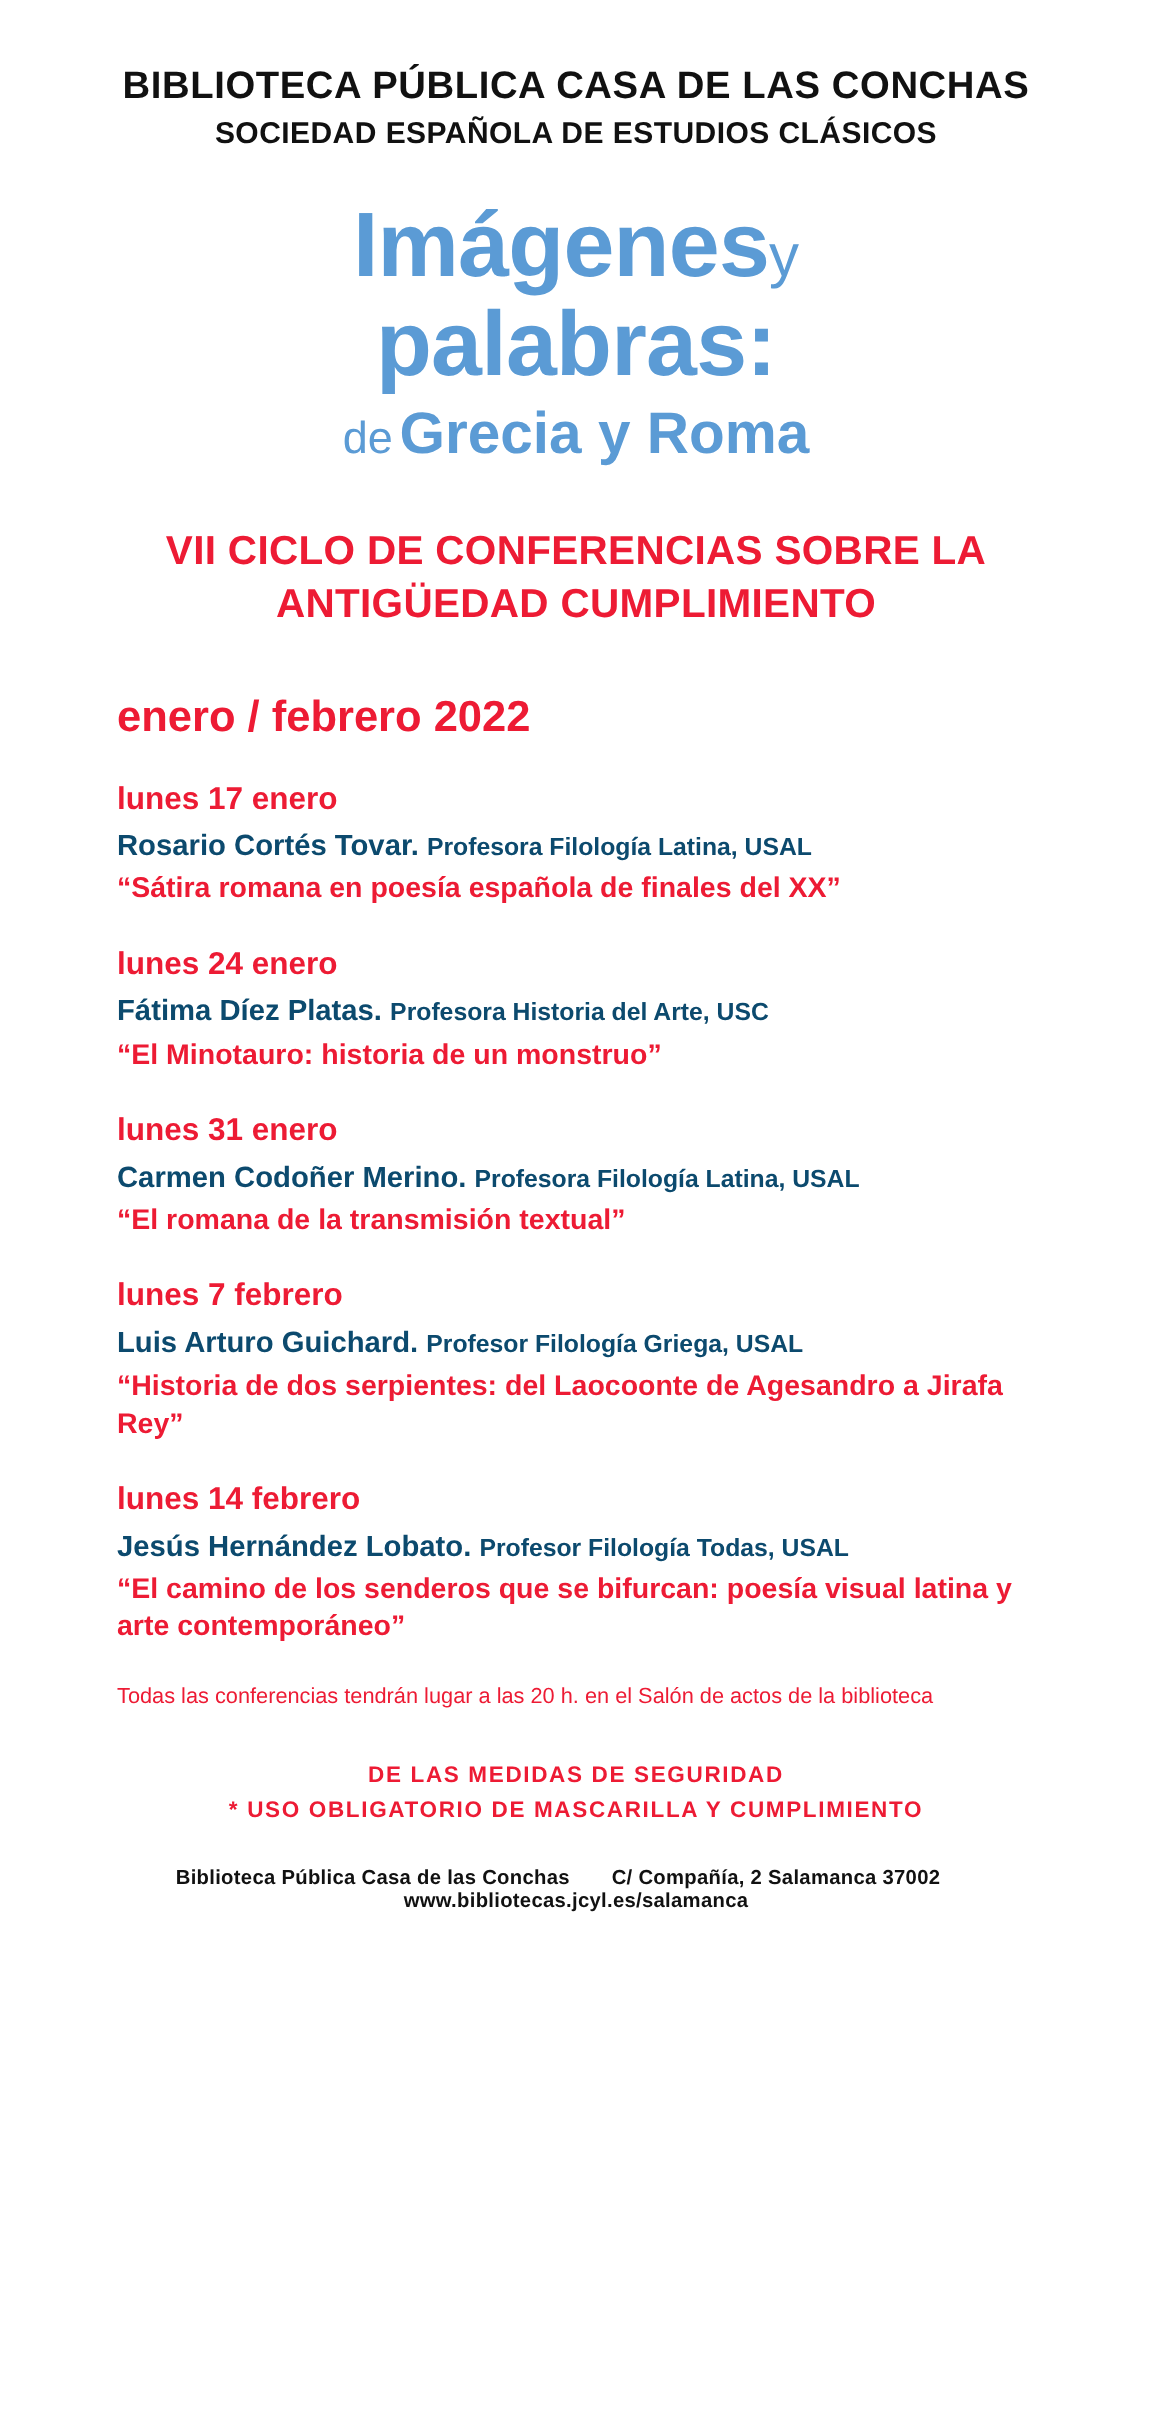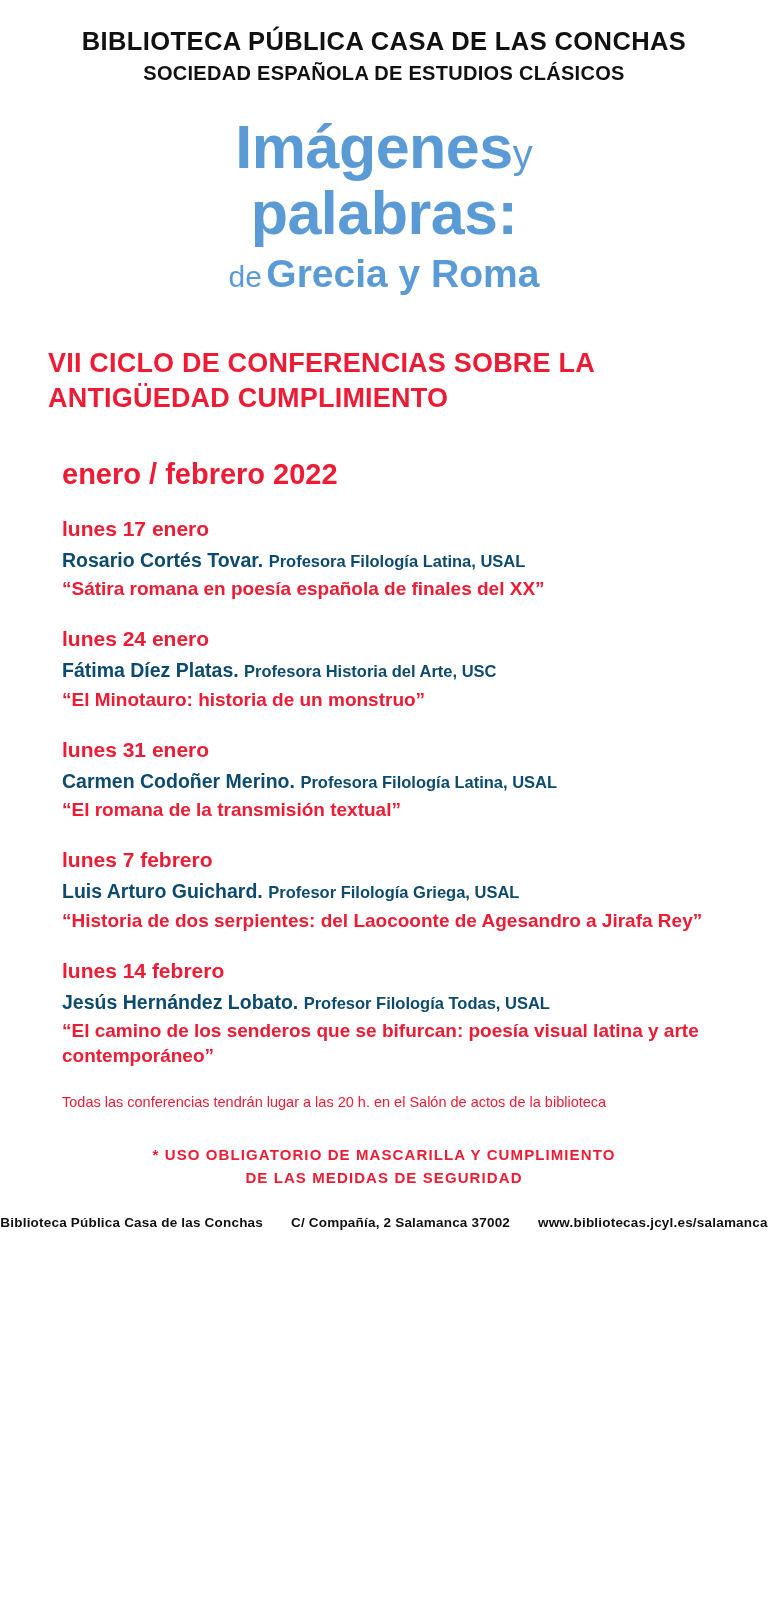--- a/index.html
+++ b/index.html
@@ -12,21 +12,21 @@
     background: #ffffff;
     font-family: "Liberation Sans", sans-serif;
     color: #1a1a1a;
     overflow: hidden;
   }
   .poster {
     position: relative;
     width: 768px;
     height: 1492px;
     box-sizing: border-box;
-    padding: 0;
+    padding: 16px;
   }
 
   
   .org-header {
     text-align: center;
     padding-top: 26px;
   }
   .org-line1 {
     font-size: 25.5px;
     font-weight: bold;
@@ -81,22 +81,22 @@
     margin-top: 6px;
   }
   .t-xxi {
     font-size: 48px;
     font-weight: bold;
     letter-spacing: 1px;
   }
 
   
   .cycle-heading {
-    margin-top: 52px;
-    text-align: left;
+    margin-top: 40px;
+    text-align: center;
     color: #ed1b34;
     font-size: 27px;
     font-weight: bold;
     line-height: 1.3;
     letter-spacing: 0.2px;
     padding: 0 48px;
   }
 
   
   .months {
@@ -247,22 +247,22 @@
         <span class="affil">Profesor Filología Todas, USAL</span>
       </div>
       <div class="entry-talk">“El camino de los senderos que se bifurcan: poesía visual latina y arte contemporáneo”</div>
     </div>
 
   </div>
 
   <div class="note-time">Todas las conferencias tendrán lugar a las 20 h. en el Salón de actos de la biblioteca</div>
 
   <div class="note-mask">
+    <div>DE LAS MEDIDAS DE SEGURIDAD</div>
     <div>* USO OBLIGATORIO DE MASCARILLA Y CUMPLIMIENTO</div>
-    <div>DE LAS MEDIDAS DE SEGURIDAD</div>
   </div>
 
   <div class="footer-info">
     <span>Biblioteca Pública Casa de las Conchas</span>
     <span class="footer-gap"></span>
     <span>C/ Compañía, 2  Salamanca 37002</span>
     <span class="footer-gap"></span>
     <span>www.bibliotecas.jcyl.es/salamanca</span>
   </div>
 

